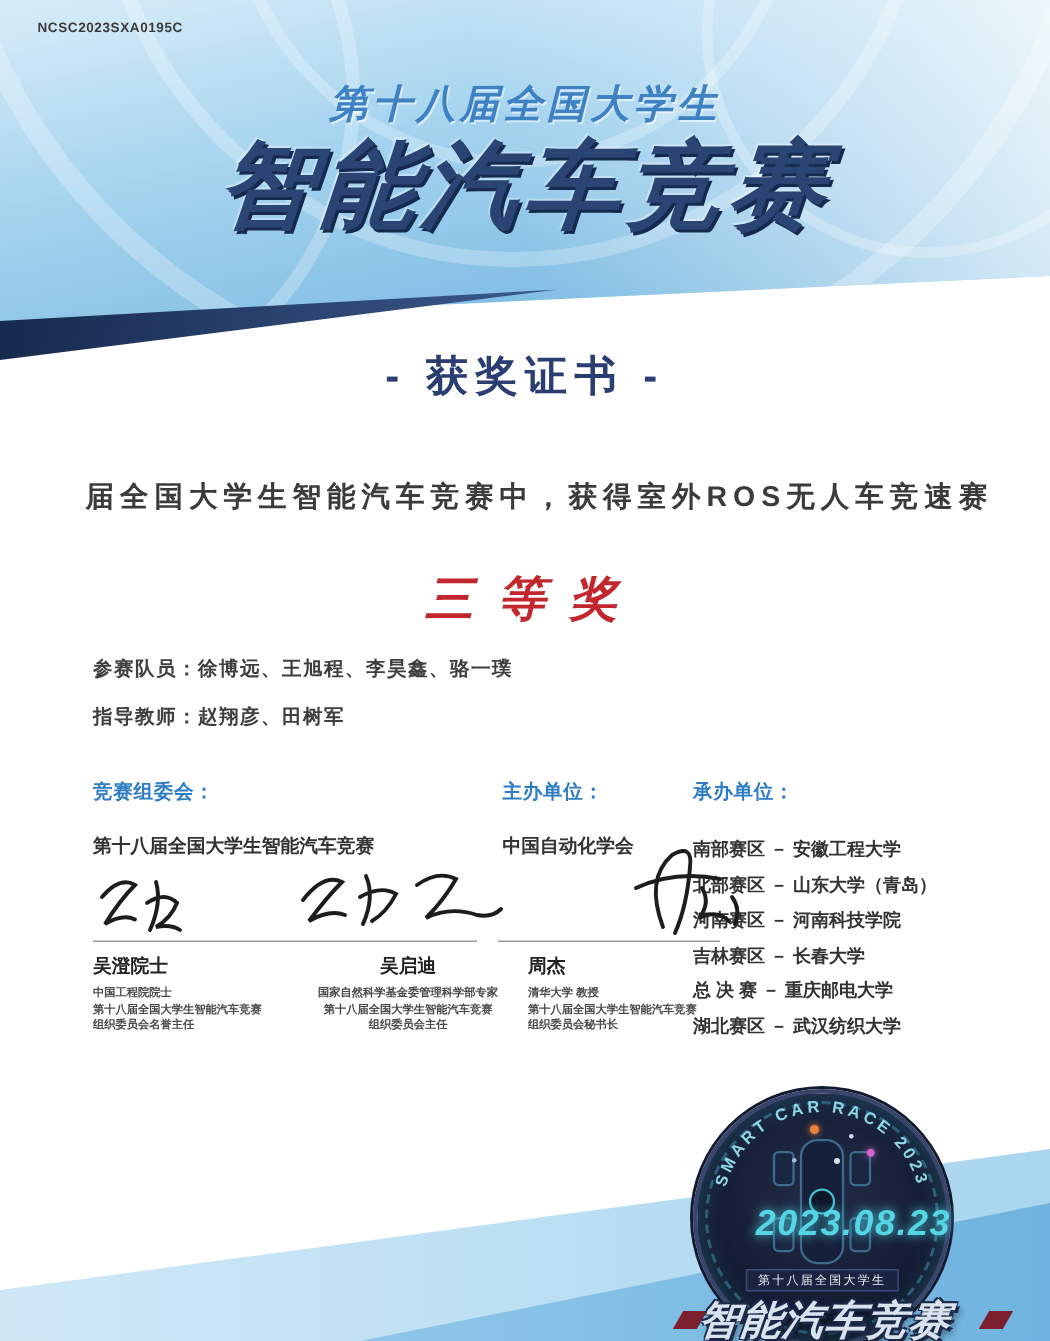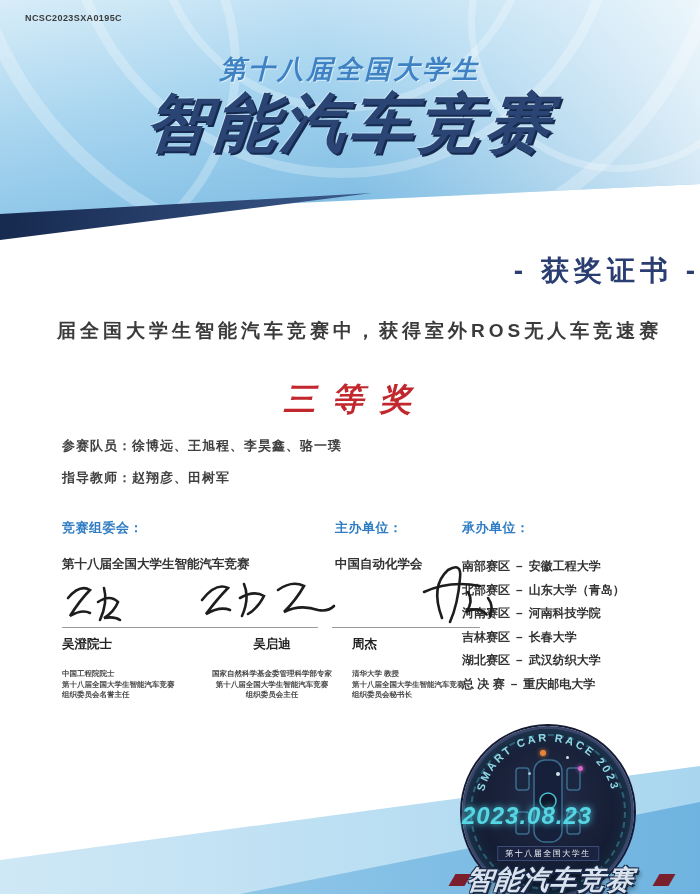--- a/index.html
+++ b/index.html
@@ -42,22 +42,22 @@
   }
   .title2{
     position:absolute; top:80px; left:0; width:100%; text-align:center;
     font-size:64px; font-weight:900; font-style:italic; color:#2a4574;
     letter-spacing:4px; transform:skewX(-5deg);
     text-shadow:2px 2px 0 #16294e, -1px -1px 0 rgba(255,255,255,0.35);
     white-space:nowrap;
   }
   
   .cert-heading{
-    position:absolute; top:232px; left:0; width:100%; text-align:right;
-    font-size:28px; font-weight:900; color:#2b3e72; letter-spacing:5px;margin-top:20px;
+    position:absolute; top:232px; left:0; width:100%; text-align:center;
+    font-size:28px; font-weight:900; color:#2b3e72; letter-spacing:5px;
   }
   .body-line1{ position:absolute; top:290px; left:103px; white-space:nowrap; }
   .recipient{ font-size:21px; font-weight:800; color:#333; letter-spacing:1px; }
   .body-rest{ font-size:19px; font-weight:700; color:#3b3b3b; letter-spacing:2px; }
   .body-line2{
     position:absolute; top:318px; left:57px; white-space:nowrap;
     font-size:19px; font-weight:700; color:#3b3b3b; letter-spacing:4px;
   }
   .award{
     position:absolute; top:378px; left:0; width:100%; text-align:center;
@@ -78,21 +78,21 @@
   .col-label{ font-size:13px; font-weight:800; color:#2e7cc3; margin-bottom:18px; letter-spacing:0.5px;}
   .col-line{ font-size:12.5px; color:#333; line-height:19px; font-weight:600; }
   .org-row{ font-size:12px; color:#333; line-height:23.5px; font-weight:600; white-space:nowrap;}
   
   .sig-svg{ position:absolute; }
   .sig1{ left:60px;  top:576px; } .sig2{ left:192px; top:570px; } .sig3{ left:408px; top:562px; }
   .sig-underline{ position:absolute; top:627px; height:1px; background:#9b9b9b; }
   .ul1{ left:62px;  width:256px; } .ul2{ left:332px; width:148px; }
   .sign-block{ position:absolute; top:636px; width:150px; }
   .sb1{ left:62px; } .sb2{ left:197px;text-align:center; } .sb3{ left:352px; }
-  .sig-name{ font-size:12.5px; font-weight:800; color:#222; margin-bottom:16px; }
+  .sig-name{ font-size:12.5px; font-weight:800; color:#222; margin-bottom:4px; }
   .sig-line{ font-size:7.5px; color:#4a4a4a; line-height:10.5px; font-weight:600; white-space:nowrap;}
   
   .bottom{ position:absolute; left:0; top:760px; width:700px; height:134px; }
   .band1{ position:absolute; inset:0;
     background:linear-gradient(90deg,#cfe8f6,#a9d6ef);
     clip-path:polygon(0 100px,700px 6px,700px 134px,0 134px); }
   .band2{ position:absolute; inset:0;
     background:linear-gradient(90deg,#9fd0ec,#6fb3e0);
     clip-path:polygon(240px 134px,700px 42px,700px 134px); }
   
@@ -101,21 +101,21 @@
     position:absolute; left:4px; top:2px; width:172px; height:172px; border-radius:50%;
     background:radial-gradient(circle at 50% 40%, #232c47 0%, #161e35 55%, #0e1526 100%);
     border:3px solid #39456b;
     box-shadow:0 0 0 2px #141b30, inset 0 0 18px rgba(64,200,220,0.25);
   }
   .badge-ring{ position:absolute; left:12px; top:10px; width:156px; height:156px;
     border:2px dashed rgba(80,200,225,0.35); border-radius:50%; }
   .badge-arc{ position:absolute; left:4px; top:2px; }
   .badge-car{ position:absolute; left:52px; top:30px; opacity:0.95; }
   .badge-date{
-    position:absolute; top:78px; left:4px; width:172px; text-align:left;
+    position:absolute; top:78px; left:4px; width:172px; text-align:right;
     font-size:24px; font-weight:900; font-style:italic; color:#56d6e4; letter-spacing:1px;
     text-shadow:0 0 7px rgba(80,220,235,0.95);
   }
   .badge-sub{
     position:absolute; top:122px; left:90px; transform:translateX(-50%);
     background:#1a2340; border:1px solid #3b4a76; padding:1px 7px;
     font-size:8px; color:#eef3f9; letter-spacing:1.5px; white-space:nowrap;
   }
   .badge-banner{
     position:absolute; top:138px; left:-14px; width:212px; text-align:center;
@@ -167,22 +167,22 @@
   <div class="col col-host">
     <div class="col-label">主办单位：</div>
     <div class="col-line">中国自动化学会</div>
   </div>
   <div class="col col-org">
     <div class="col-label">承办单位：</div>
     <div class="org-row">南部赛区 － 安徽工程大学</div>
     <div class="org-row">北部赛区 － 山东大学（青岛）</div>
     <div class="org-row">河南赛区 － 河南科技学院</div>
     <div class="org-row">吉林赛区 － 长春大学</div>
+    <div class="org-row">总 决 赛 － 重庆邮电大学</div>
     <div class="org-row">湖北赛区 － 武汉纺织大学</div>
-    <div class="org-row">总 决 赛 － 重庆邮电大学</div>
   </div>
 
   <svg class="sig-svg sig1" width="120" height="50" viewBox="0 0 120 50">
     <g fill="none" stroke="#1d1d1d" stroke-width="2.6" stroke-linecap="round">
       <path d="M8 22 Q20 8 30 14 Q20 24 10 40 Q22 33 30 37"></path>
       <path d="M44 12 Q48 26 40 44 M38 26 Q50 18 58 26 Q54 36 44 42 Q54 40 60 44"></path>
     </g>
   </svg>
   <svg class="sig-svg sig2" width="150" height="55" viewBox="0 0 150 55">
     <g fill="none" stroke="#1d1d1d" stroke-width="2.6" stroke-linecap="round">

